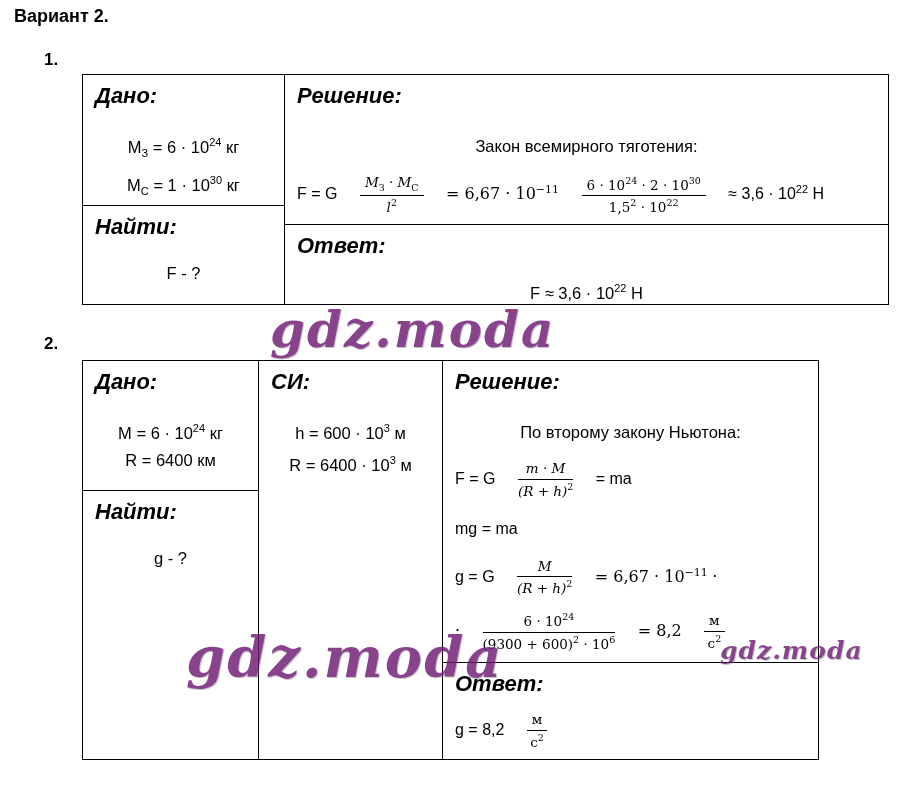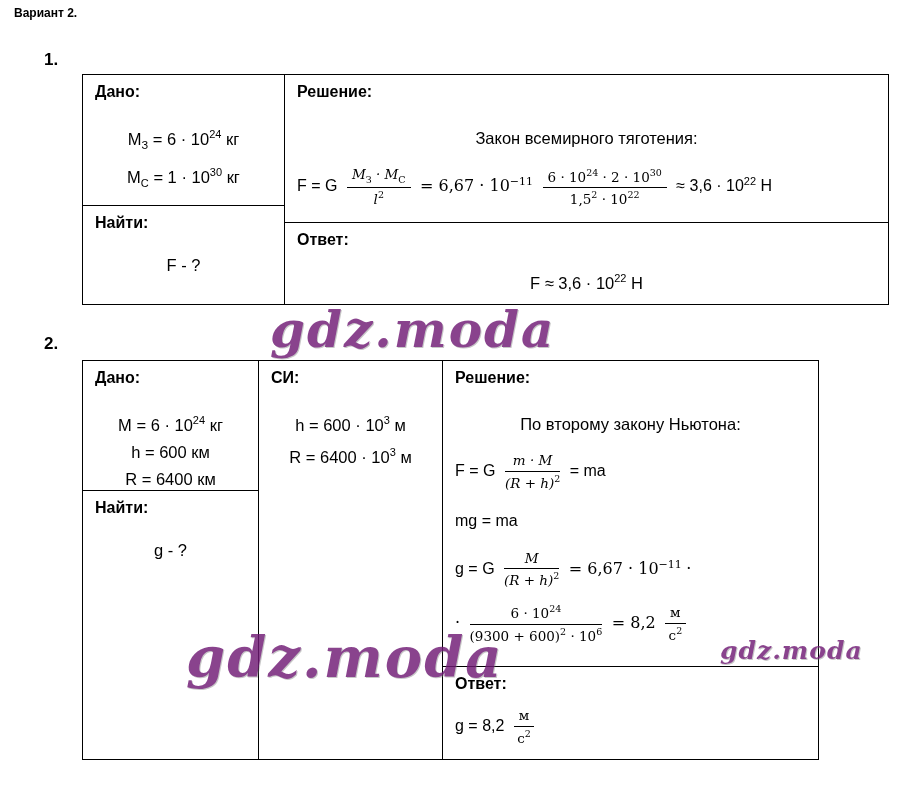--- a/index.html
+++ b/index.html
@@ -3,21 +3,21 @@
 <meta charset="utf-8">
 <style>
   * { box-sizing: border-box; }
   html, body { margin: 0; padding: 0; }
   body {
     width: 906px; height: 797px; position: relative;
     background: #ffffff; color: #000;
     font-family: "Liberation Sans", sans-serif; font-size: 16px;
     overflow: hidden;
   }
-  .variant-title { position: absolute; left: 14px; top: 6px; font-size: 12px; font-weight: bold; }
+  .variant-title { position: absolute; left: 14px; top: 6px; font-size: 18px; font-weight: bold; }
   .prob-num { position: absolute; font-size: 17px; font-weight: bold; }
   .n1 { left: 44px; top: 50px; }
   .n2 { left: 44px; top: 334px; }
 
   .table { position: absolute; border: 1px solid #000; display: flex; background: #fff; }
   .t1 { left: 82px; top: 74px; width: 807px; height: 231px; }
   .t2 { left: 82px; top: 360px; width: 737px; height: 400px; }
   .col { display: flex; flex-direction: column; }
   .b-r { border-right: 1px solid #000; }
   .cell { padding: 8px 12px; }
@@ -27,32 +27,32 @@
   .t1-colB { flex: 1; }
   .t1-dado { height: 131px; }
   .t1-resh { height: 154px; }
   .t2-col1 { width: 176px; }
   .t2-col2 { width: 184px; }
   .t2-col3 { flex: 1; }
   .t2-dado { height: 130px; }
   .t2-resh { height: 306px; }
   .fill { flex: 1; }
 
-  .lbl { font-weight: bold; font-size: 16px; }
+  .lbl { font-weight: bold; font-size: 22px; font-style: italic; }
   .line { line-height: 27px; font-size: 16.5px; text-align: center; }
   .gap-lg { margin-top: 20px; }
   .gap-md { margin-top: 16px; }
   sup { font-size: 11px; }
   sub { font-size: 11px; }
 
   .math { font-family: "DejaVu Serif", serif; }
   .it { font-style: italic; }
   .frac {
     display: inline-block; vertical-align: middle; text-align: center;
-    font-family: "DejaVu Serif", serif; font-size: 13.5px; line-height: 1.3; margin: 0 5px;
+    font-family: "DejaVu Serif", serif; font-size: 13.5px; line-height: 1.3; margin: 0 18px;
   }
   .frac .num { display: block; border-bottom: 1px solid #000; padding: 0 5px 1px; }
   .frac .den { display: block; padding-top: 1px; }
   .frac sup, .frac sub { font-size: 9.5px; }
   .formula-line { margin-top: 14px; line-height: 30px; }
   .intro { margin-top: 24px; }
 
   .wm {
     position: absolute; font-family: "DejaVu Serif", serif; font-weight: bold;
     color: #701a75; opacity: 0.82; letter-spacing: 2px; z-index: 30;
@@ -107,21 +107,20 @@
   </div>
 </div>
 
 <div class="prob-num n2">2.</div>
 
 <div class="table t2">
   <div class="col t2-col1 b-r">
     <div class="cell t2-dado b-b">
       <div class="lbl">Дано:</div>
       <div class="line gap-lg"><span>M = 6 · 10</span><sup>24</sup><span> кг</span></div>
-      <div class="line">h = 600 км</div>
       <div class="line">R = 6400 км</div>
     </div>
     <div class="cell fill">
       <div class="lbl">Найти:</div>
       <div class="line gap-lg">g - ?</div>
     </div>
   </div>
   <div class="col t2-col2 b-r">
     <div class="cell fill">
       <div class="lbl">СИ:</div>

